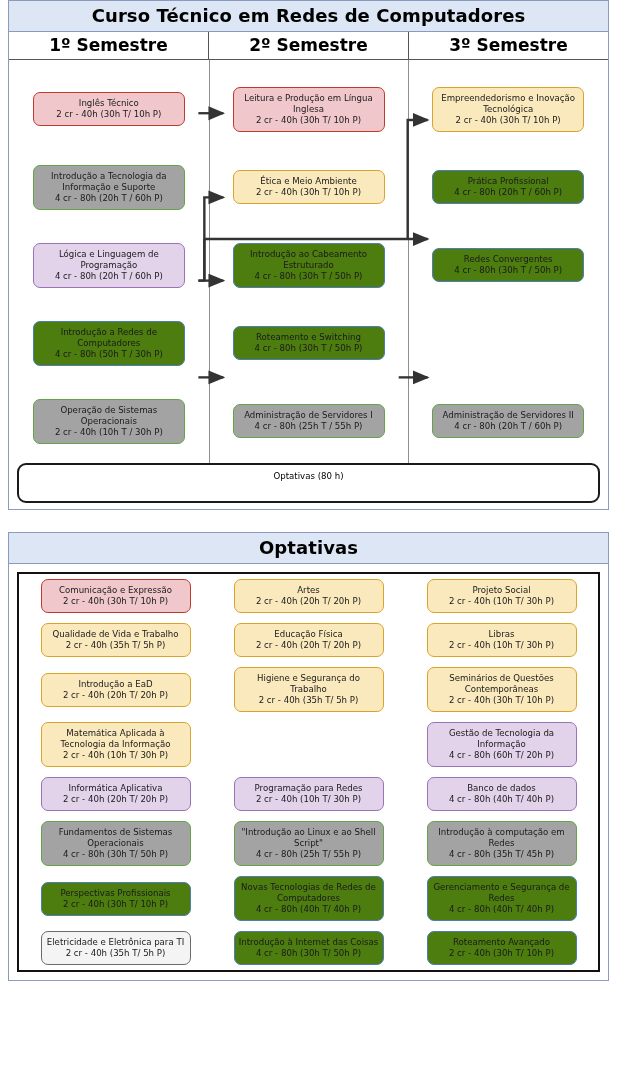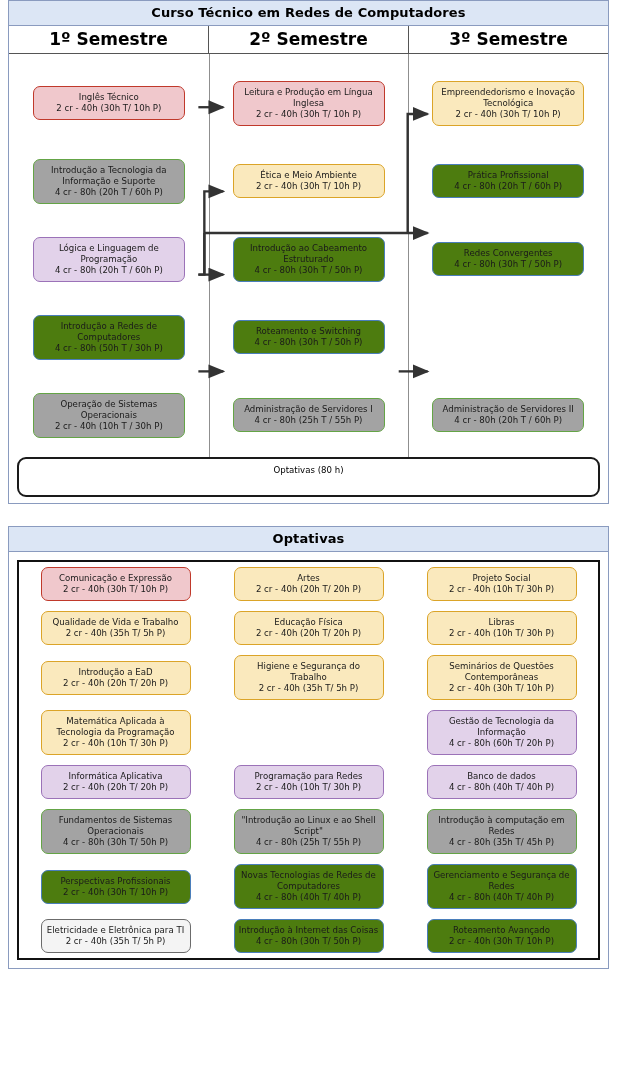--- a/index.html
+++ b/index.html
@@ -16,21 +16,21 @@
   .matrix {
     border: 1px solid #8a9bbf;
     background: #ffffff;
     margin: 0 8px;
   }
   .matrix-title {
     background: #dce6f5;
     border-bottom: 1px solid #8a9bbf;
     text-align: center;
     font-weight: bold;
-    font-size: 13px;
+    font-size: 18px;
     color: #000;
     padding: 4px 0 5px 0;
     letter-spacing: .1px;
   }
   .sem-head {
     display: flex;
     border-bottom: 1px solid #555;
   }
   .sem-head .sem-cell {
     flex: 1 1 0;
@@ -341,21 +341,21 @@
             <div class="opt-cell">
               <div class="box c-yellow">
                 <span class="nm">Seminários de Questões Contemporâneas</span>
                 <span class="ld">2 cr - 40h (30h T/ 10h P)</span>
               </div>
             </div>
           </div>
           <div class="opt-row">
             <div class="opt-cell">
               <div class="box c-yellow">
-                <span class="nm">Matemática Aplicada à Tecnologia da Programação</span>
+                <span class="nm">Matemática Aplicada à Tecnologia da Informação</span>
                 <span class="ld">2 cr - 40h (10h T/ 30h P)</span>
               </div>
             </div>
             <div class="opt-cell"></div>
             <div class="opt-cell">
               <div class="box c-purple">
                 <span class="nm">Gestão de Tecnologia da Informação</span>
                 <span class="ld">4 cr - 80h (60h T/ 20h P)</span>
               </div>
             </div>

